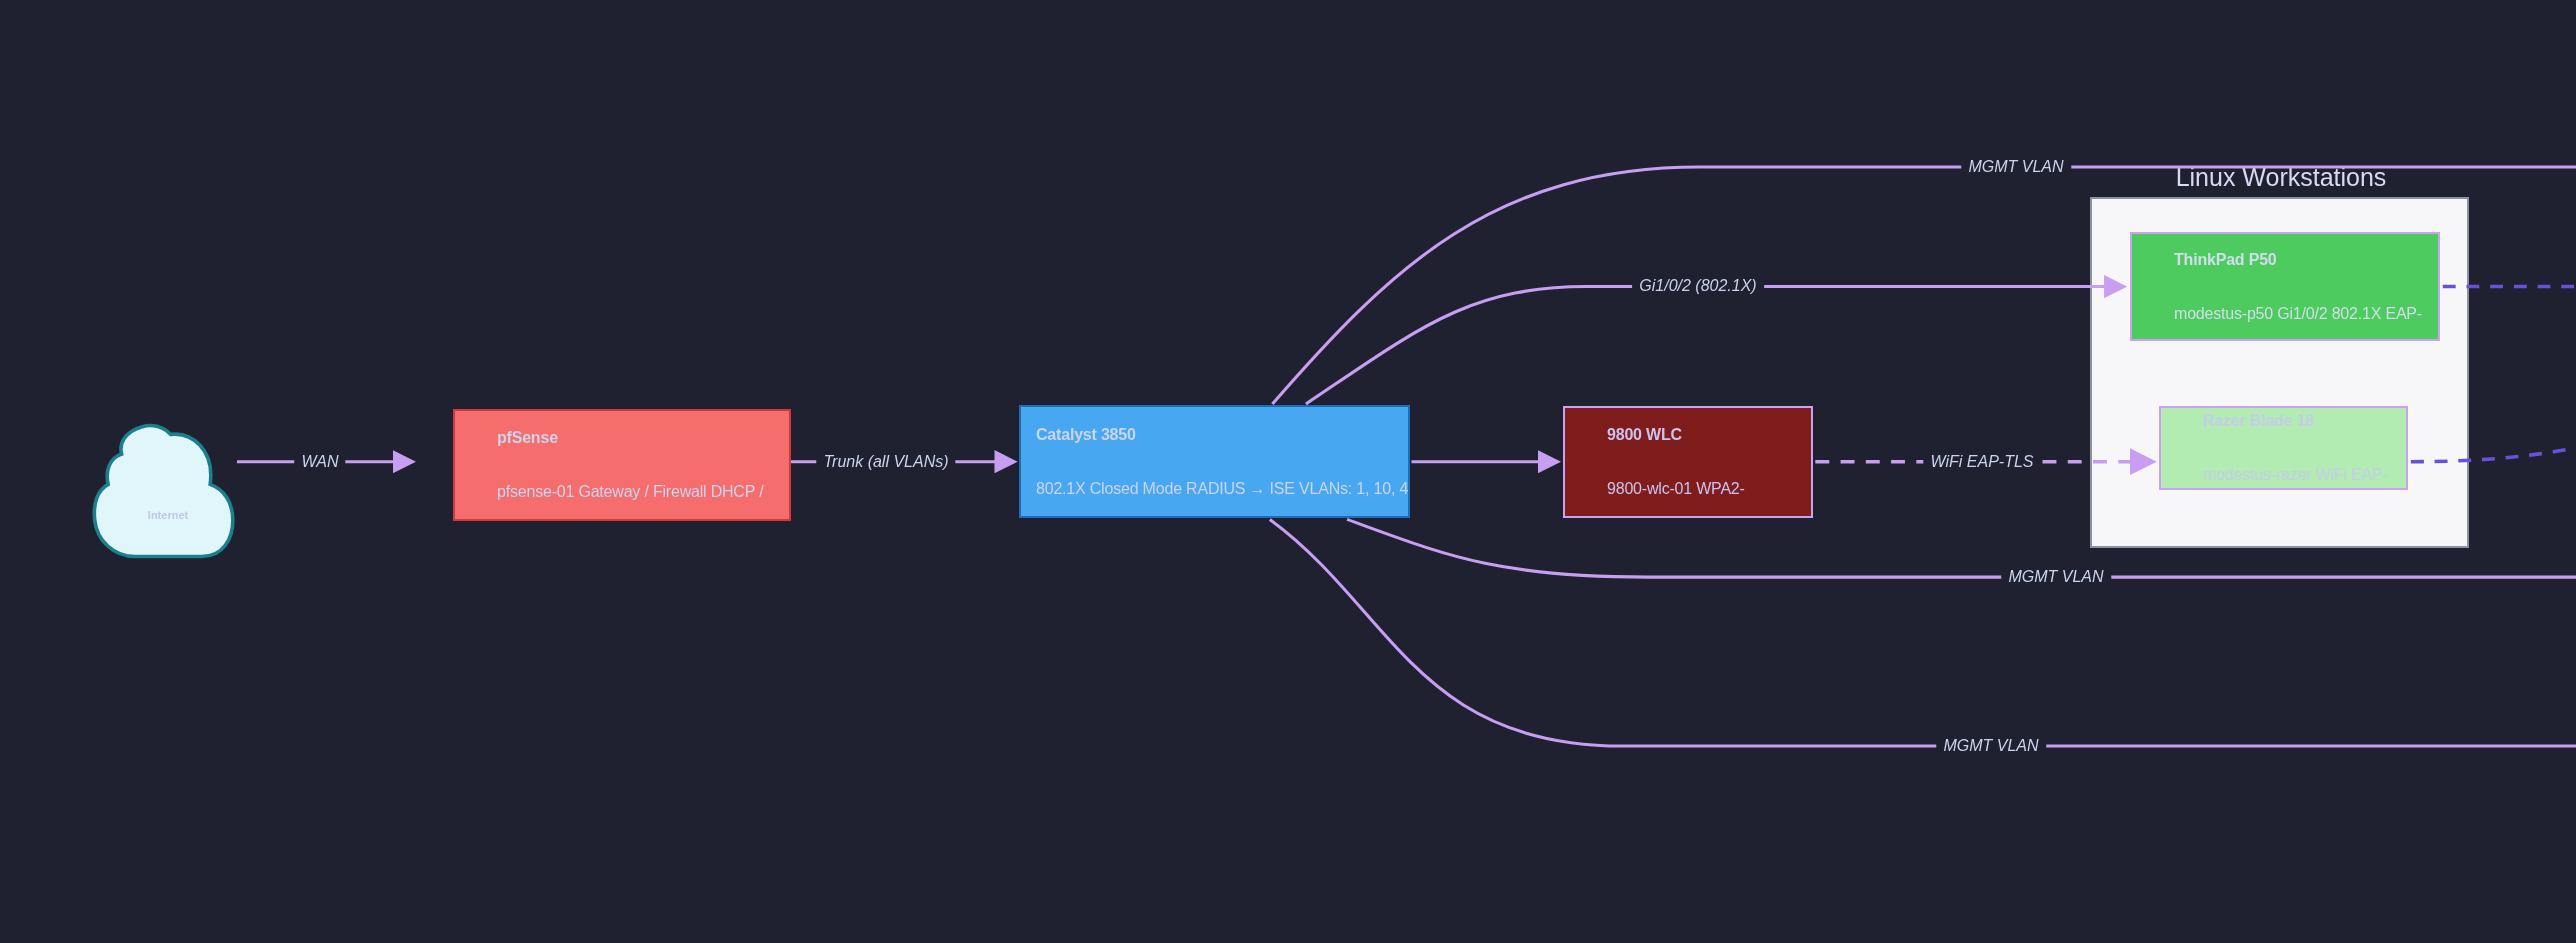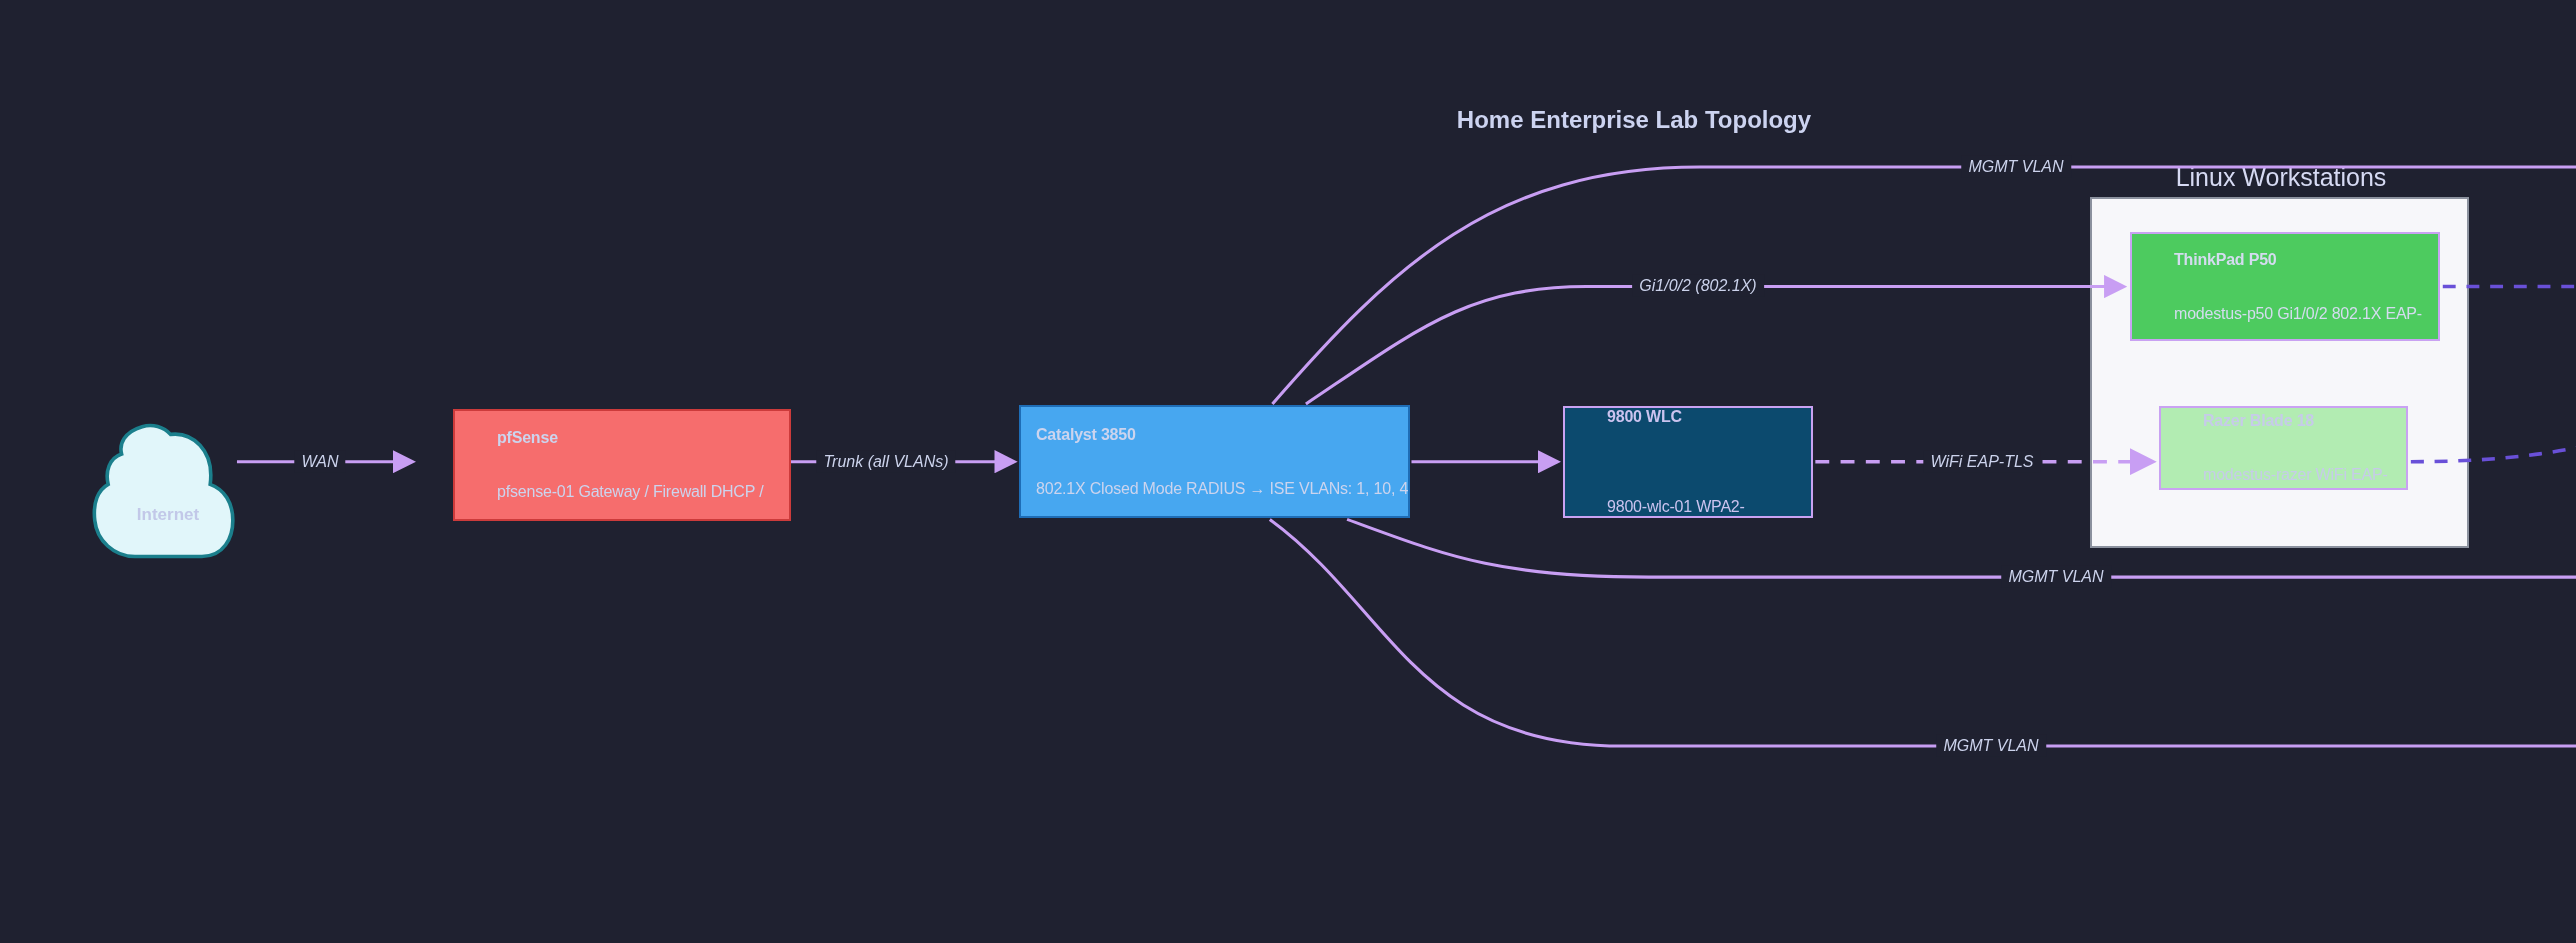--- a/index.html
+++ b/index.html
@@ -16,35 +16,34 @@
   .group-title{position:absolute;transform:translateX(-50%);font-size:25px;color:#d6daf3;
     white-space:nowrap;z-index:1;}
   svg.edges{position:absolute;left:0;top:0;z-index:2;}
   .node{position:absolute;box-sizing:border-box;display:flex;flex-direction:column;
     justify-content:center;gap:36px;padding:0 11.3px 0 42px;white-space:nowrap;overflow:hidden;
     z-index:3;letter-spacing:-0.2px;}
   .node-title{font-size:16px;font-weight:bold;}
   .node-sub{font-size:16px;}
   .edge-label{position:absolute;transform:translate(-50%,-50%);font-size:16px;font-style:italic;
     color:#ccd3ec;background:var(--bg);padding:2.1px 7.2px;z-index:4;white-space:nowrap;text-align:center;}
-  .cloud-label{position:absolute;transform:translate(-50%,-50%);font-size:17px;font-weight:bold;
+  .cloud-label{position:absolute;transform:translate(-50%,-50%);font-size:11px;font-weight:bold;
     color:#c2c8e8;z-index:3;}
   
   .n-pfsense{background:#f66d6d;border:2.1px solid #cc3b3b;color:#ccd4ee;margin-left:36px;}
   .n-catalyst{background:#47a7f0;border:2.1px solid #1e6db6;color:#ccd4ee;}
-  .n-wlc{background:#0c4a6e;border:2.1px solid #c9a2f2;color:#cbc3ef;justify-content:space-between;}
+  .n-wlc{background:#7f1d1d;border:2.1px solid #c9a2f2;color:#cbc3ef;}
   .n-thinkpad{background:#4dcb5f;border:2.6px solid #c9a2f2;color:#d4dcef;}
   .n-razer{background:#b2ecb2;border:2.6px solid #c9a2f2;color:#c6cbe9;}
 </style>
 </head>
 <body>
 
 <div class="canvas">
 
-  <div class="diagram-title" style="left:1634px;top:106px;">Home Enterprise Lab Topology</div>
 
   <div class="group" style="left:2090px;top:197px;width:379px;height:351px;"></div>
 
   <div class="group-title" style="left:2281px;top:163px;">Linux Workstations</div>
 
   <svg class="edges" width="3267" height="944" viewBox="0 0 6342 1832">
     <defs>
       <marker id="ah-light" viewBox="0 0 12 12" refX="10" refY="6" markerWidth="7.5" markerHeight="7.5" orient="auto">
         <path d="M0 0 L12 6 L0 12 Z" fill="#c89ef3"></path>
       </marker>

